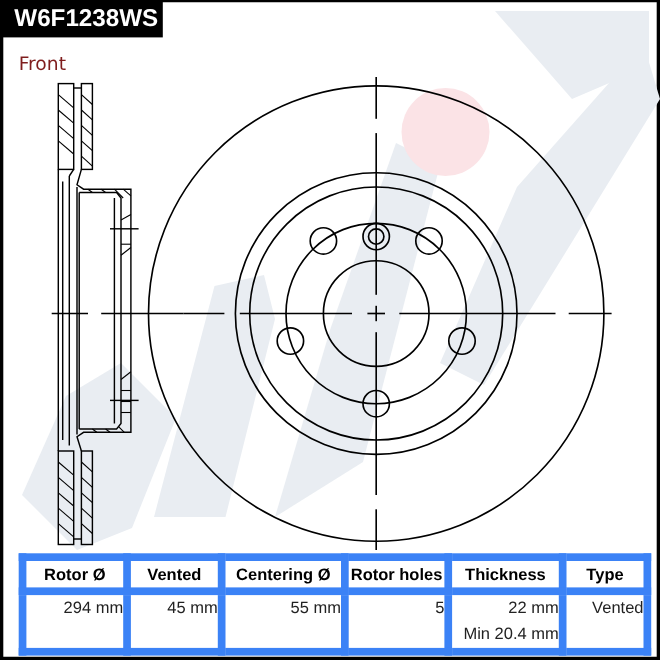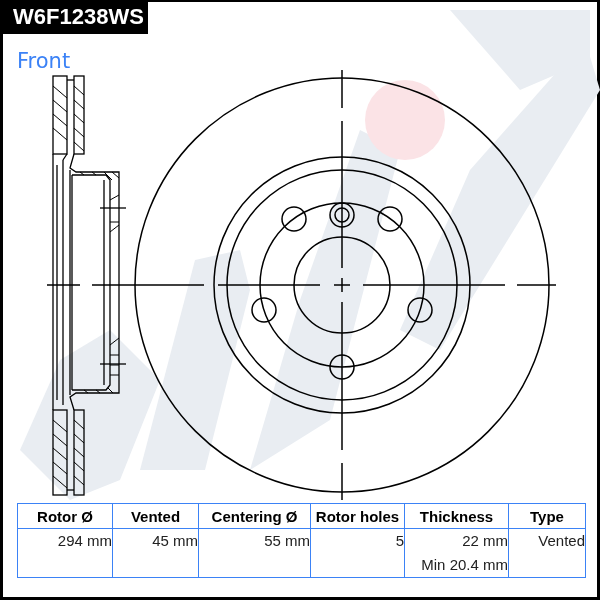--- a/index.html
+++ b/index.html
@@ -15,29 +15,29 @@
       border-bottom: 3px solid #000; border-top: 2px solid #000;
     }
     .part-title {
       position: absolute; left: 0; top: 0; height: 34px; padding: 0 4px 0 13px;
       background: #000; color: #fff;
       font-family: "Liberation Sans", sans-serif; font-weight: bold;
       font-size: 22px; line-height: 34px; letter-spacing: 0px;
     }
     .front-label {
       position: absolute; left: 17px; top: 49px;
-      font-family: "DejaVu Sans", sans-serif; font-size: 21px; color: #3b82f6;
+      font-family: "DejaVu Sans", sans-serif; font-size: 17px; color: #7f1d1d;
     }
     svg.drawing { position: absolute; left: 0; top: 0; }
     table.specs {
       position: absolute; left: 17px; top: 503px; width: 568px;
       border-collapse: collapse; table-layout: fixed;
     }
     table.specs th, table.specs td {
-      border: 1px solid #3b82f6; text-align: center; padding: 0;
+      border: 7px solid #3b82f6; text-align: center; padding: 0;
       font-family: "Liberation Sans", sans-serif;
     }
     table.specs th {
       height: 24px; font-size: 15px; font-weight: bold; color: #000;
     }
     table.specs td {
       height: 46px; vertical-align: top; font-size: 15px; color: #222;
       line-height: 24px; padding-top: 0px;
     }
     .cell-line { display: block; text-align: right; }

